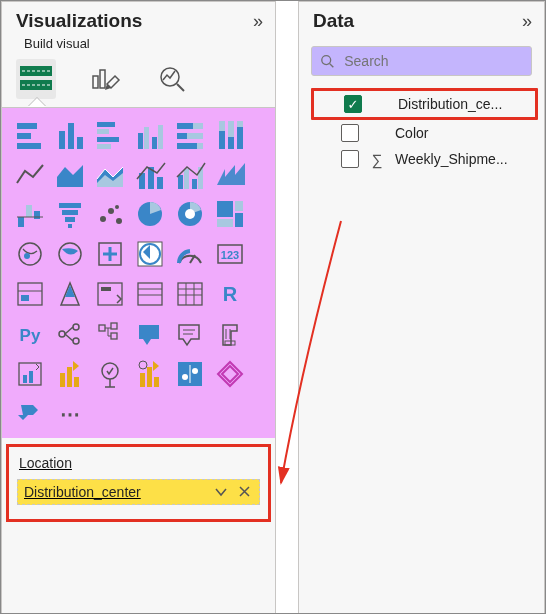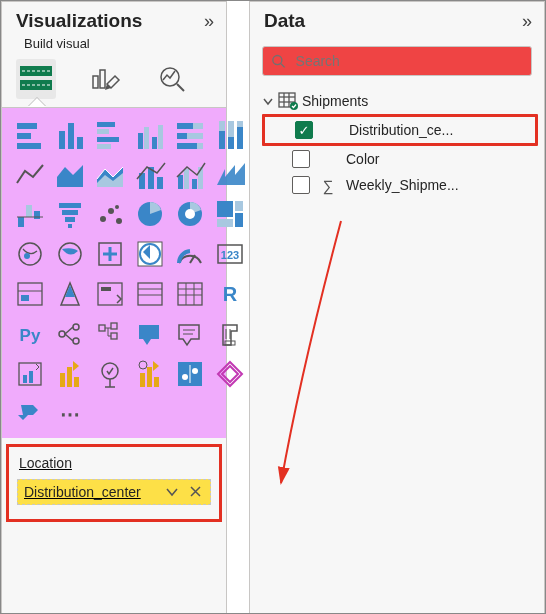--- a/index.html
+++ b/index.html
@@ -15,21 +15,21 @@
   }
   .columns { display: flex; height: 100%; }
   .pane {
     display: flex;
     flex-direction: column;
     border-left: 1px solid #c8c6c4;
     border-right: 1px solid #c8c6c4;
     border-top: 1px solid #c8c6c4;
     background: #f7f7f7;
   }
-  .viz-pane { width: 226px; height:100%; }
+  .viz-pane { width: 275px; height:100%; }
   .data-pane { flex: 1; margin-left: 22px; height:100%; }
   .pane-header {
     display: flex;
     align-items: center;
     justify-content: space-between;
     padding: 8px 12px 4px 14px;
     font-size: 19px;
     font-weight: 600;
     color: #242424;
   }
@@ -86,21 +86,21 @@
     font-size:14px; color:#242424;
     gap:6px;
   }
   .well-item .spacer{ flex:1;}
   .well-item .ctl{ color:#555; cursor:pointer; font-size:13px; padding:0 3px;}
   
   .search-wrap{ padding:10px 12px 0 12px; }
   .search-box{
     display:flex;align-items:center;
     border:1px solid #c8c6c4; border-radius:3px;
-    background:#ef4444;
+    background:#c4b5fd;
     padding:5px 8px; gap:8px;
     color:#717171;
   }
   .search-box input{
     border:none;outline:none;background:transparent;
     font-size:14px;color:#323130;width:100%;
   }
   .tree { padding: 12px 6px 0 12px; font-size:14px; color:#242424;}
   .tree-table{ display:flex; align-items:center; gap:4px; padding:4px 0;}
   .field-item{
@@ -506,35 +506,20 @@
     <div class="search-wrap">
       <div class="search-box">
         <svg width="16" height="16" viewBox="0 0 16 16">
           <circle cx="7" cy="7" r="5" fill="none" stroke="#717171" stroke-width="1.5"></circle>
           <line x1="11" y1="11" x2="15" y2="15" stroke="#717171" stroke-width="1.5"></line>
         </svg>
         <input type="text" placeholder="Search" style="">
       </div>
     </div>
     <div class="tree">
-      <div class="tree-table">
-        <svg width="12" height="12" viewBox="0 0 12 12">
-            <path d="M2 4 L6 9 L10 4" fill="none" stroke="#555" stroke-width="1.5"></path>
-          </svg>
-        <svg width="20" height="18" viewBox="0 0 20 18">
-          <rect x="1" y="1" width="16" height="14" fill="none" stroke="#555" stroke-width="1.3"></rect>
-          <line x1="1" y1="5" x2="17" y2="5" stroke="#555" stroke-width="1.3"></line>
-          <line x1="1" y1="10" x2="17" y2="10" stroke="#555" stroke-width="1.3"></line>
-          <line x1="6" y1="1" x2="6" y2="15" stroke="#555" stroke-width="1.3"></line>
-          <line x1="11" y1="1" x2="11" y2="15" stroke="#555" stroke-width="1.3"></line>
-          <circle cx="16" cy="14" r="4" fill="#0f7b4d"></circle>
-          <path d="M14 14 l1.5 1.5 l2.5 -3" fill="none" stroke="#fff" stroke-width="1.3"></path>
-        </svg>
-        <span>Shipments</span>
-      </div>
       <div class="field-item highlight">
         <span class="chk checked"></span>
         <span class="sigma"></span>
         <span class="field-name">Distribution_ce...</span>
       </div>
       <div class="field-item">
         <span class="chk"></span>
         <span class="sigma"></span>
         <span class="field-name">Color</span>
       </div>

